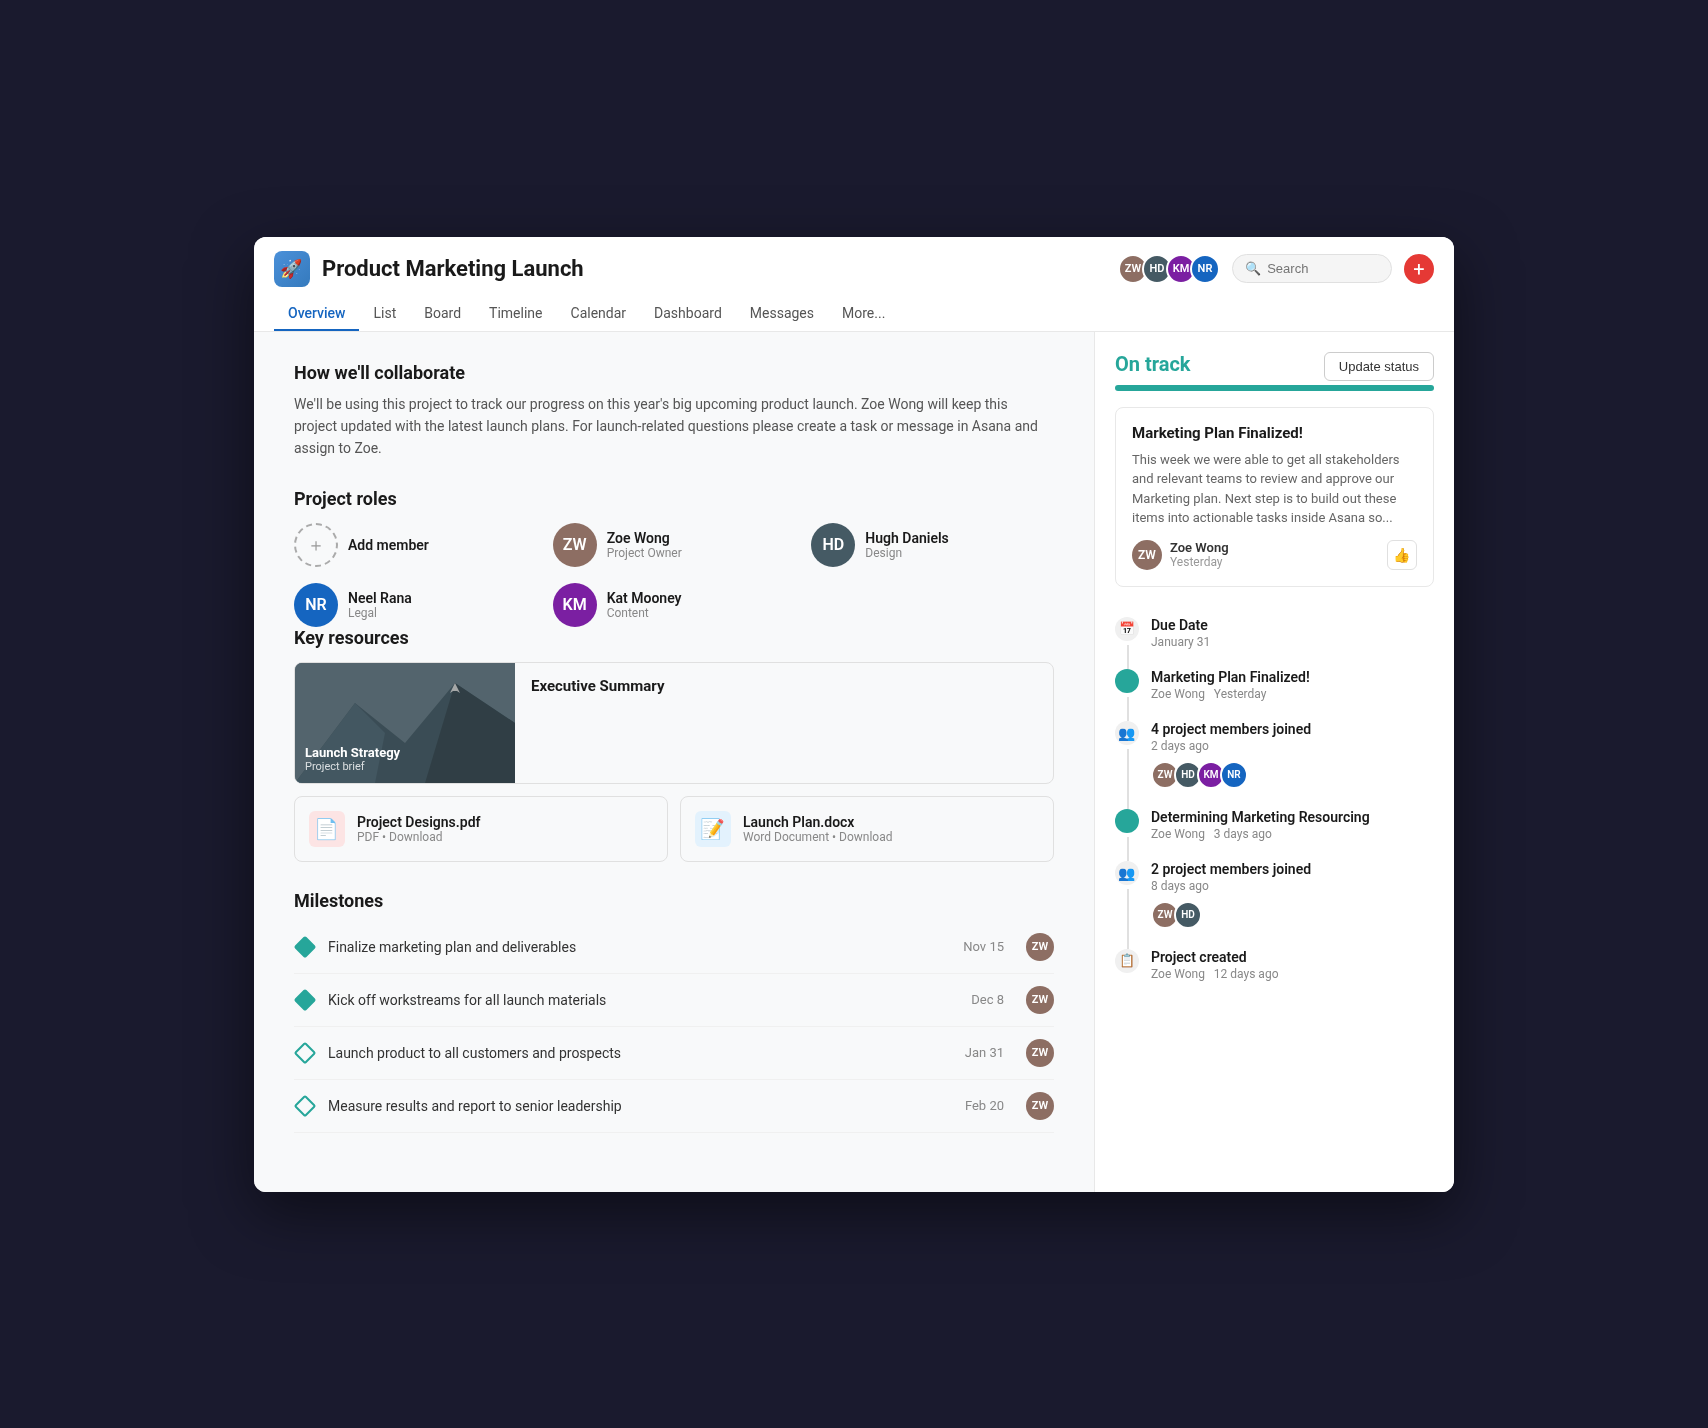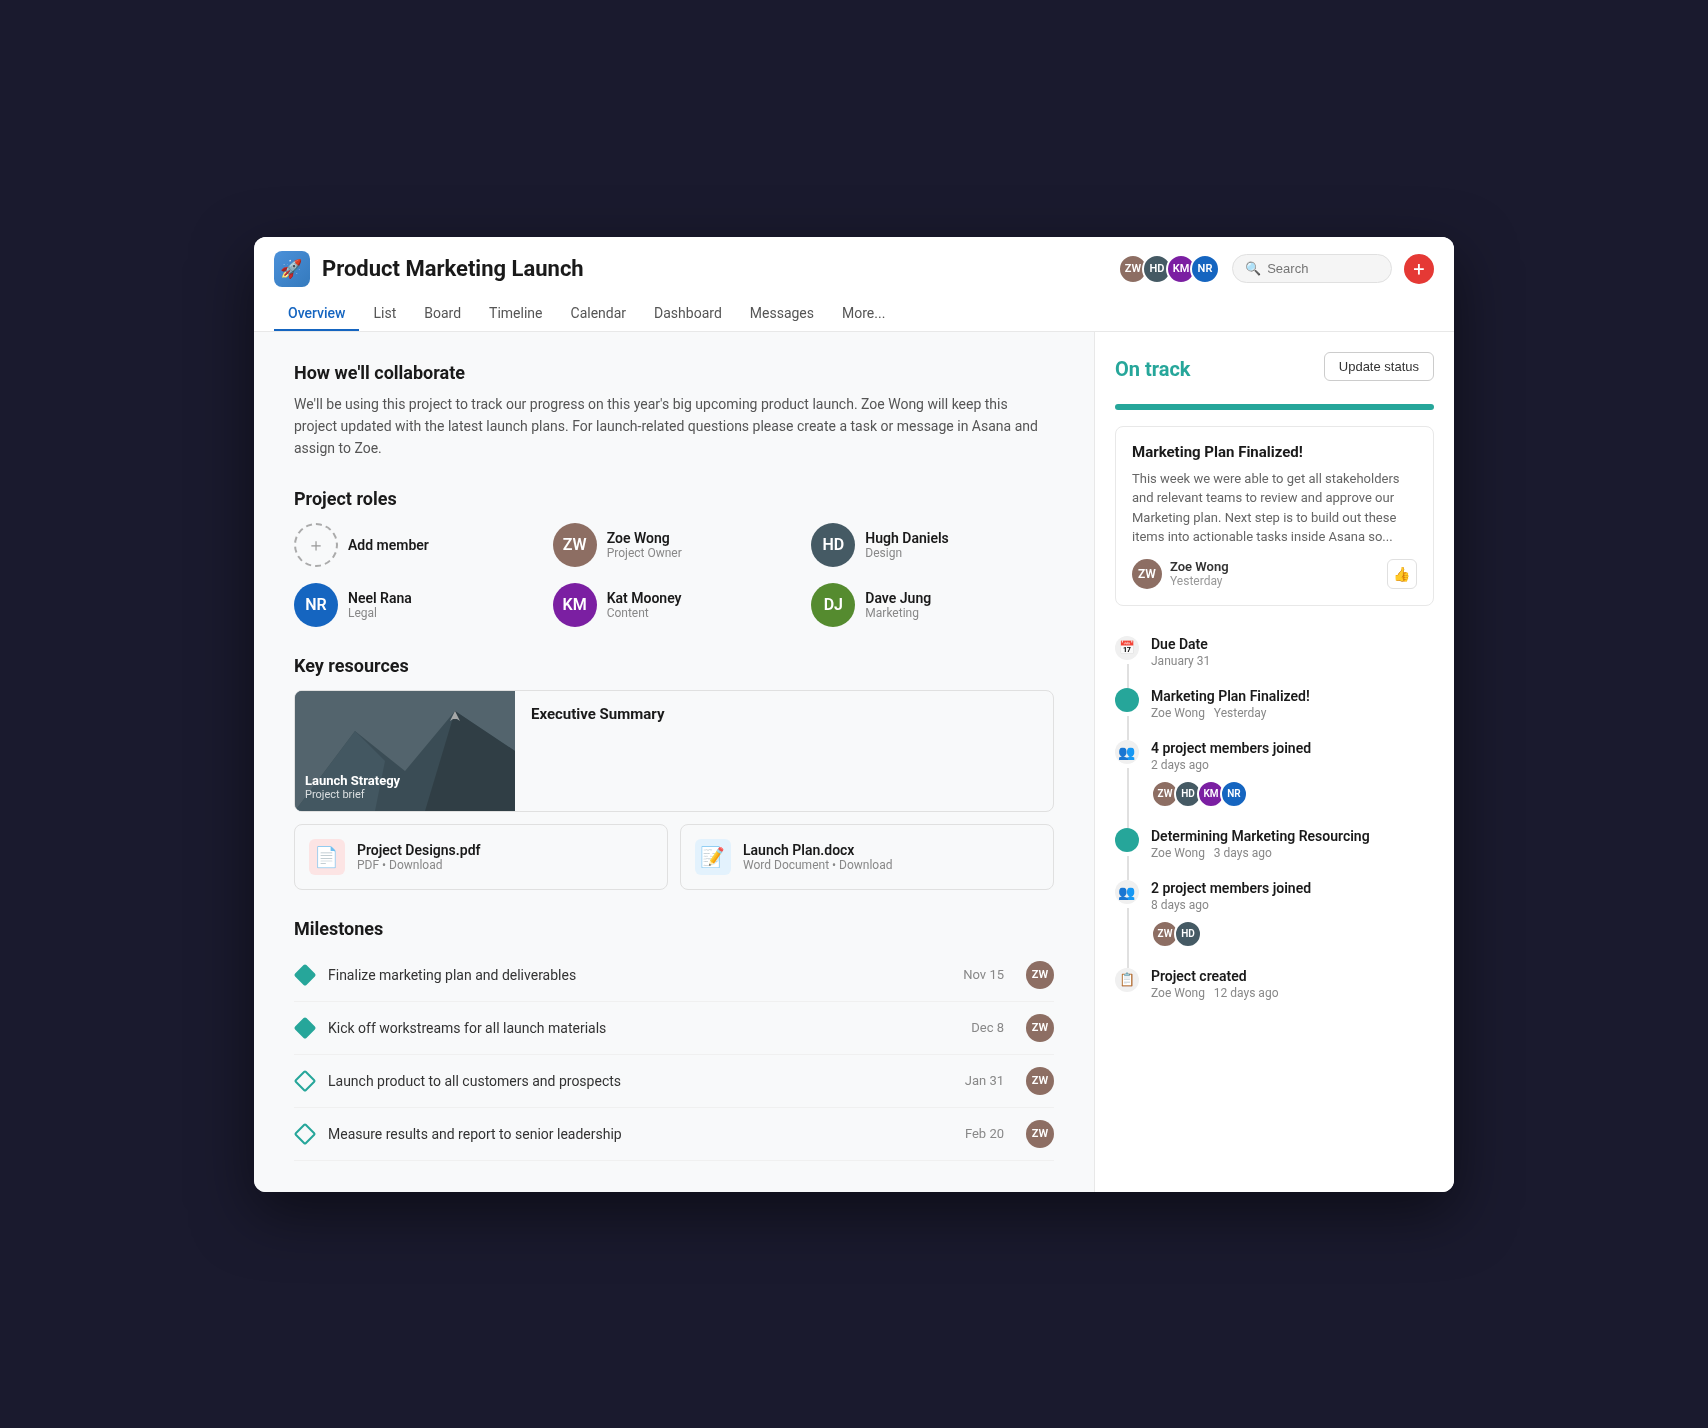--- a/index.html
+++ b/index.html
@@ -18,21 +18,21 @@
     .search-box input { border: none; background: transparent; outline: none; font-size: 13px; color: #555; width: 100%; }
     .add-btn { width: 30px; height: 30px; background: #e53935; border-radius: 50%; display: flex; align-items: center; justify-content: center; color: white; font-size: 20px; cursor: pointer; }
     .nav-tabs { display: flex; gap: 0; }
     .nav-tab { padding: 8px 14px; font-size: 14px; color: #555; cursor: pointer; border-bottom: 2px solid transparent; text-decoration: none; }
     .nav-tab.active { color: #1565c0; border-bottom: 2px solid #1565c0; font-weight: 500; }
     .main-layout { display: flex; height: calc(100vh - 140px); max-height: 860px; overflow: hidden; }
     .left-panel { flex: 1; overflow-y: auto; padding: 30px 40px; background: #f8f9fa; }
     .right-panel { width: 360px; overflow-y: auto; padding: 20px; background: #fff; border-left: 1px solid #e8e8e8; }
     .section-title { font-size: 18px; font-weight: 700; color: #1a1a1a; margin-bottom: 10px; }
     .description { font-size: 14px; color: #555; line-height: 1.6; margin-bottom: 28px; }
-    .project-roles { margin-bottom: 28px; }
+    .project-roles { }
     .roles-grid { display: grid; grid-template-columns: repeat(3, 1fr); gap: 16px; margin-top: 14px; }
     .role-card { display: flex; align-items: center; gap: 10px; }
     .role-avatar { width: 44px; height: 44px; border-radius: 50%; overflow: hidden; display: flex; align-items: center; justify-content: center; font-size: 16px; font-weight: 600; color: white; flex-shrink: 0; }
     .add-member-avatar { width: 44px; height: 44px; border-radius: 50%; border: 2px dashed #aaa; display: flex; align-items: center; justify-content: center; color: #999; font-size: 18px; flex-shrink: 0; }
     .role-info { display: flex; flex-direction: column; }
     .role-name { font-size: 14px; font-weight: 600; color: #1a1a1a; }
     .role-label { font-size: 12px; color: #888; }
     .key-resources { margin-bottom: 28px; }
     .resource-card-large { border: 1px solid #e0e0e0; border-radius: 8px; overflow: hidden; margin-top: 14px; margin-bottom: 12px; display: flex; }
     .resource-image { width: 220px; height: 120px; background: linear-gradient(135deg, #2c3e50, #95a5a6); display: flex; align-items: flex-end; padding: 10px; position: relative; overflow: hidden; flex-shrink: 0; }
@@ -50,21 +50,21 @@
     .milestones { margin-bottom: 28px; margin-top: 28px; }
     .milestone-item { display: flex; align-items: center; gap: 12px; padding: 12px 0; border-bottom: 1px solid #f0f0f0; }
     .milestone-icon { width: 22px; height: 22px; display: flex; align-items: center; justify-content: center; flex-shrink: 0; }
     .diamond { width: 16px; height: 16px; transform: rotate(45deg); border-radius: 2px; }
     .diamond.filled { background: #26a69a; }
     .diamond.outline { border: 2px solid #26a69a; background: transparent; }
     .milestone-text { flex: 1; font-size: 14px; color: #333; }
     .milestone-date { font-size: 13px; color: #888; margin-right: 10px; }
     .milestone-avatar { width: 28px; height: 28px; border-radius: 50%; overflow: hidden; display: flex; align-items: center; justify-content: center; font-size: 11px; font-weight: 600; color: white; }
     
-    .status-header { display: flex; align-items: flex-end; justify-content: space-between; margin-bottom: 23px; gap: 32px; }
+    .status-header { display: flex; align-items: flex-start; justify-content: space-between; margin-bottom: 4px; gap: 32px; }
     .status-label { font-size: 20px; font-weight: 700; color: #26a69a; }
     .update-btn { padding: 6px 14px; border: 1px solid #ccc; border-radius: 6px; font-size: 13px; color: #333; cursor: pointer; background: #fff; }
     .status-bar { height: 6px; background: #26a69a; border-radius: 3px; margin-bottom: 16px; }
     .status-card { background: #fff; border: 1px solid #e8e8e8; border-radius: 8px; padding: 16px; margin-bottom: 20px; }
     .status-card h3 { font-size: 15px; font-weight: 700; color: #1a1a1a; margin-bottom: 8px; }
     .status-card p { font-size: 13px; color: #666; line-height: 1.5; }
     .status-card-footer { display: flex; align-items: center; justify-content: space-between; margin-top: 12px; }
     .card-author { display: flex; align-items: center; gap: 8px; }
     .card-author-avatar { width: 30px; height: 30px; border-radius: 50%; display: flex; align-items: center; justify-content: center; font-size: 12px; font-weight: 600; color: white; }
     .card-author-info .author-name { font-size: 13px; font-weight: 600; color: #333; }
@@ -161,27 +161,20 @@
               <span class="role-label">Legal</span>
             </div>
           </div>
           <div class="role-card">
             <div class="role-avatar" style="background:#7b1fa2;">KM</div>
             <div class="role-info">
               <span class="role-name">Kat Mooney</span>
               <span class="role-label">Content</span>
             </div>
           </div>
-          <div class="role-card">
-            <div class="role-avatar" style="background:#558b2f;">DJ</div>
-            <div class="role-info">
-              <span class="role-name">Dave Jung</span>
-              <span class="role-label">Marketing</span>
-            </div>
-          </div>
         </div>
       </div>
 
       <div class="key-resources">
         <h2 class="section-title">Key resources</h2>
         <div class="resource-card-large">
           <div class="resource-image">
             <svg class="mountain-bg" viewBox="0 0 220 120" xmlns="http://www.w3.org/2000/svg">
               <rect width="220" height="120" fill="#78909c"></rect>
               <polygon points="0,120 60,40 110,80 160,20 220,60 220,120" fill="#546e7a"></polygon>

